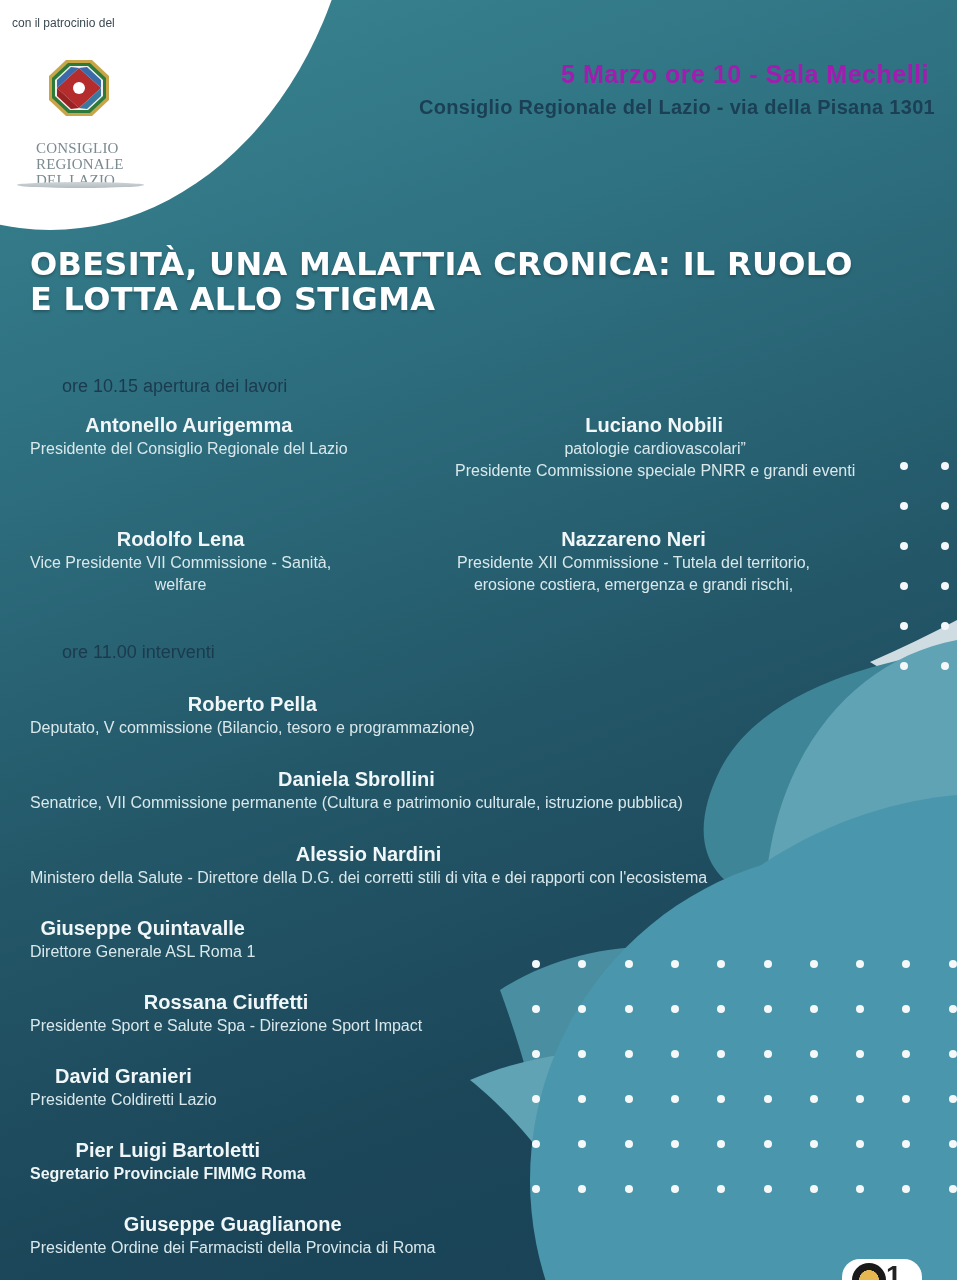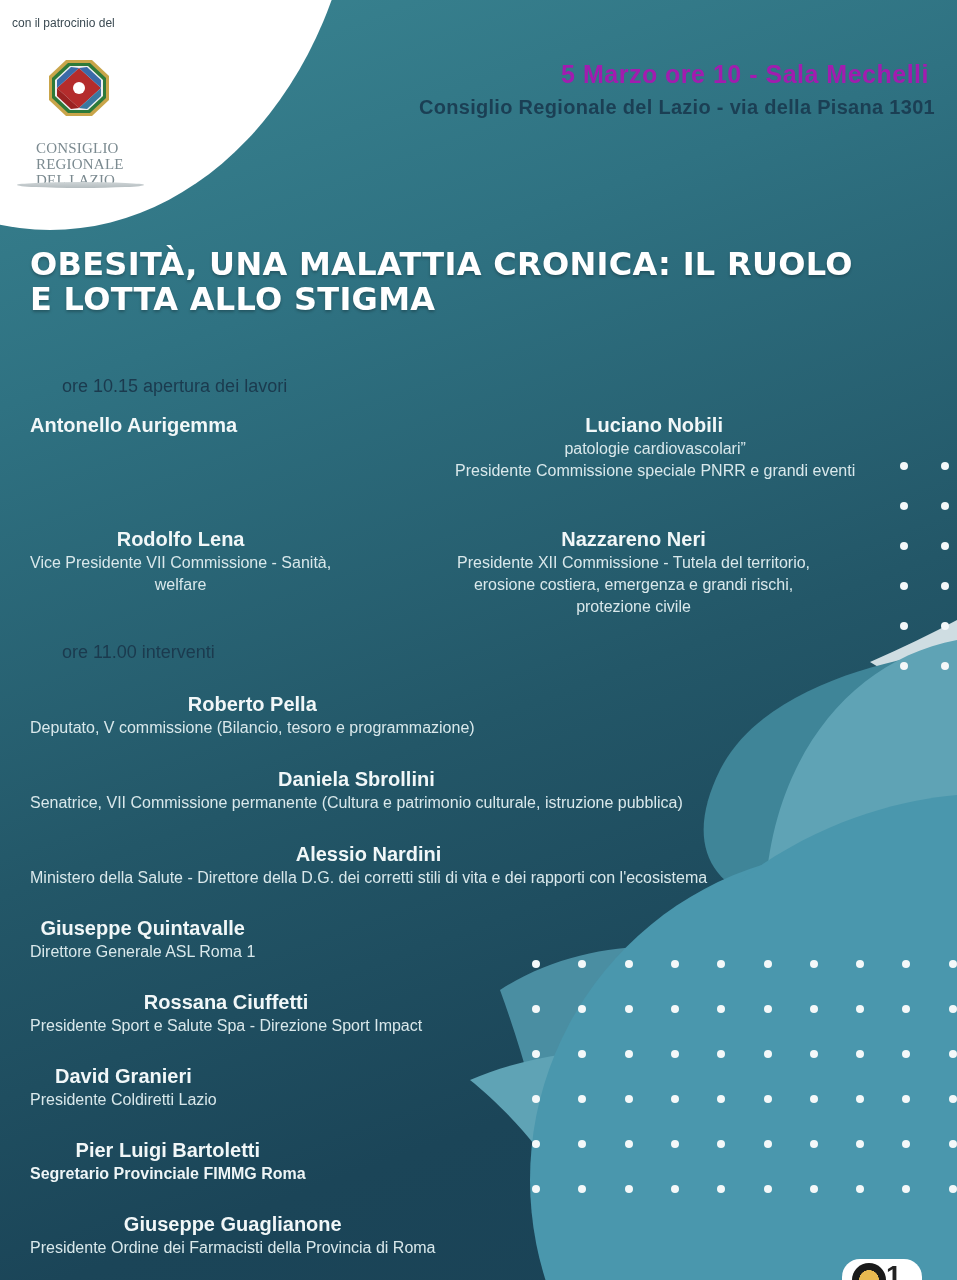--- a/index.html
+++ b/index.html
@@ -134,39 +134,39 @@
 
 <div class="main-title">
   <div>OBESITÀ, UNA MALATTIA CRONICA: IL RUOLO</div>
   <div>E LOTTA ALLO STIGMA</div>
 </div>
 
 <div class="section-time" style="top:376px;">ore 10.15 apertura dei lavori</div>
 
 <div class="speaker" style="left:30px; top:412px;">
   <div class="name">Antonello Aurigemma</div>
+  <div class="role">Presidente del Consiglio Regionale del Lazio</div>
 </div>
 
 <div class="speaker" style="left:453px; top:412px;">
   <div class="name">Luciano Nobili</div>
   <div class="role" style="padding-left:2px;">patologie cardiovascolari”</div>
   <div class="role" style="padding-left:2px;">Presidente Commissione speciale PNRR e grandi eventi</div>
 </div>
 
 <div class="speaker" style="left:30px; top:526px;">
   <div class="name">Rodolfo Lena</div>
   <div class="role">Vice Presidente VII Commissione - Sanità,</div>
   <div class="role">welfare</div>
 </div>
 
 <div class="speaker" style="left:457px; top:526px;">
   <div class="name">Nazzareno Neri</div>
   <div class="role">Presidente XII Commissione - Tutela del territorio,</div>
   <div class="role">erosione costiera, emergenza e grandi rischi,</div>
-  <div class="role">protezione civile</div>
 </div>
 
 <div class="section-time" style="top:642px;text-align:center;">ore 11.00 interventi</div>
 
 <div class="speaker" style="left:30px; top:691px;">
   <div class="name">Roberto Pella</div>
   <div class="role">Deputato, V commissione (Bilancio, tesoro e programmazione)</div>
 </div>
 <div class="speaker" style="left:30px; top:766px;">
   <div class="name">Daniela Sbrollini</div>

